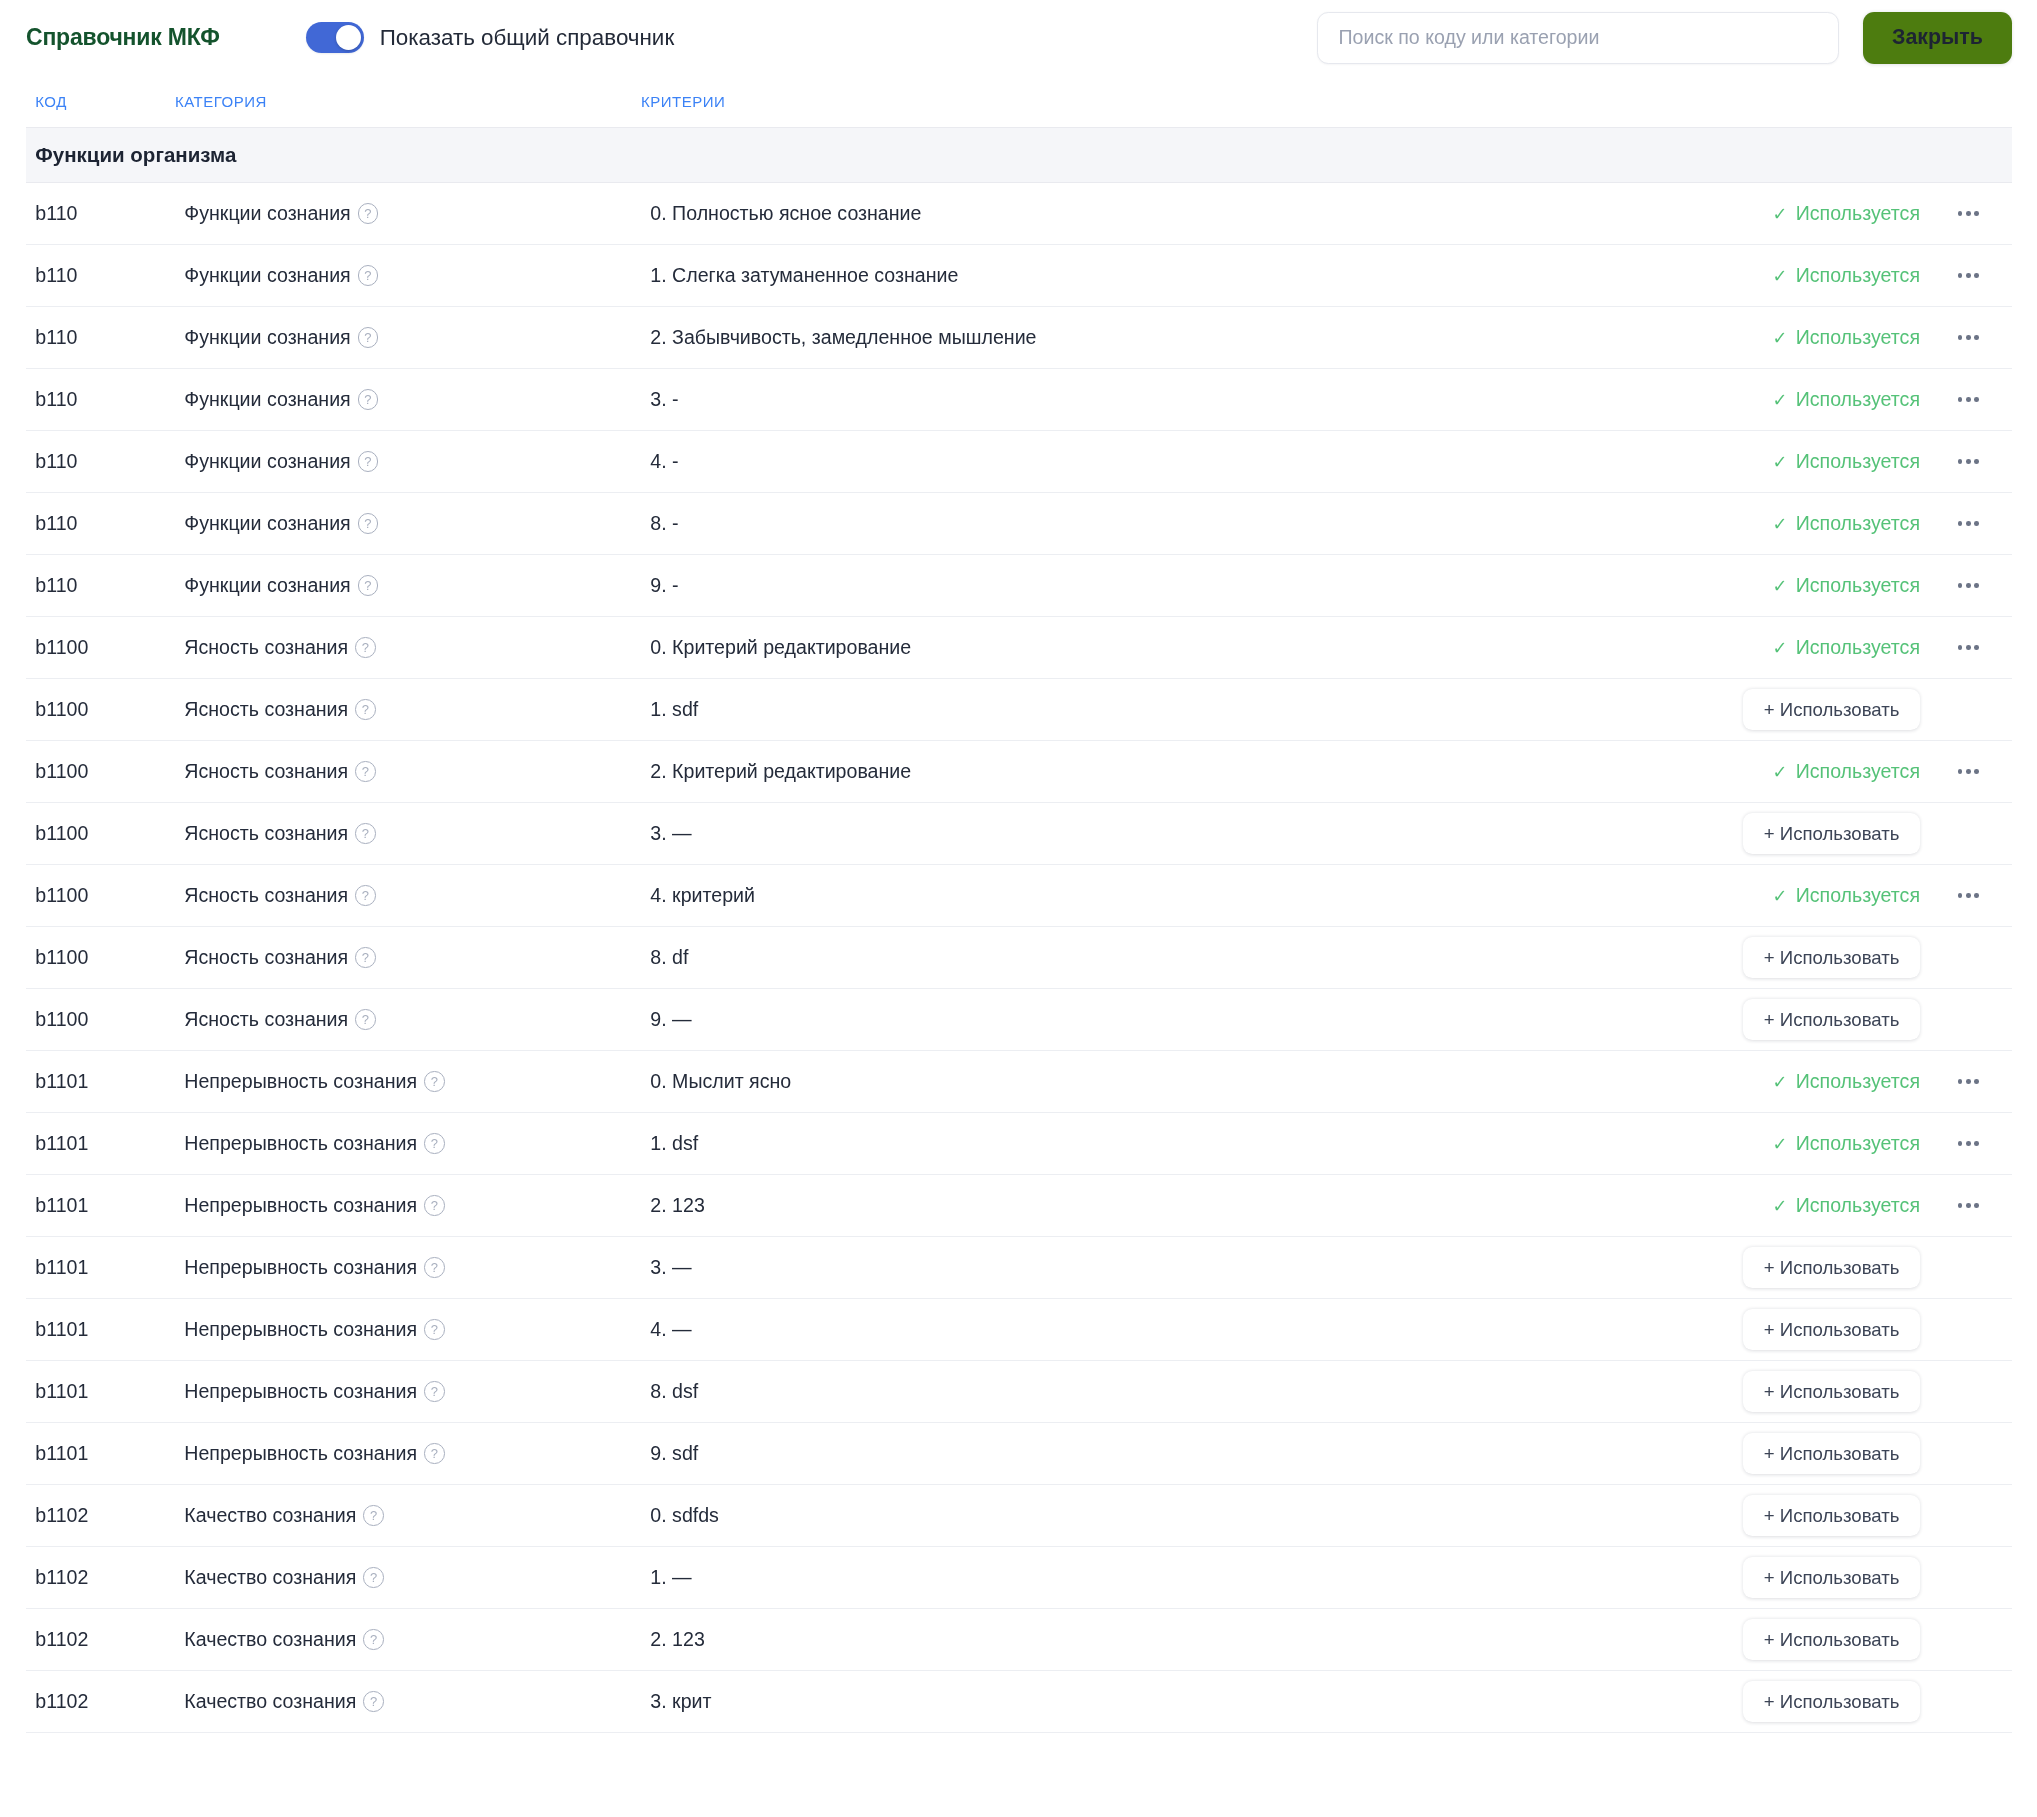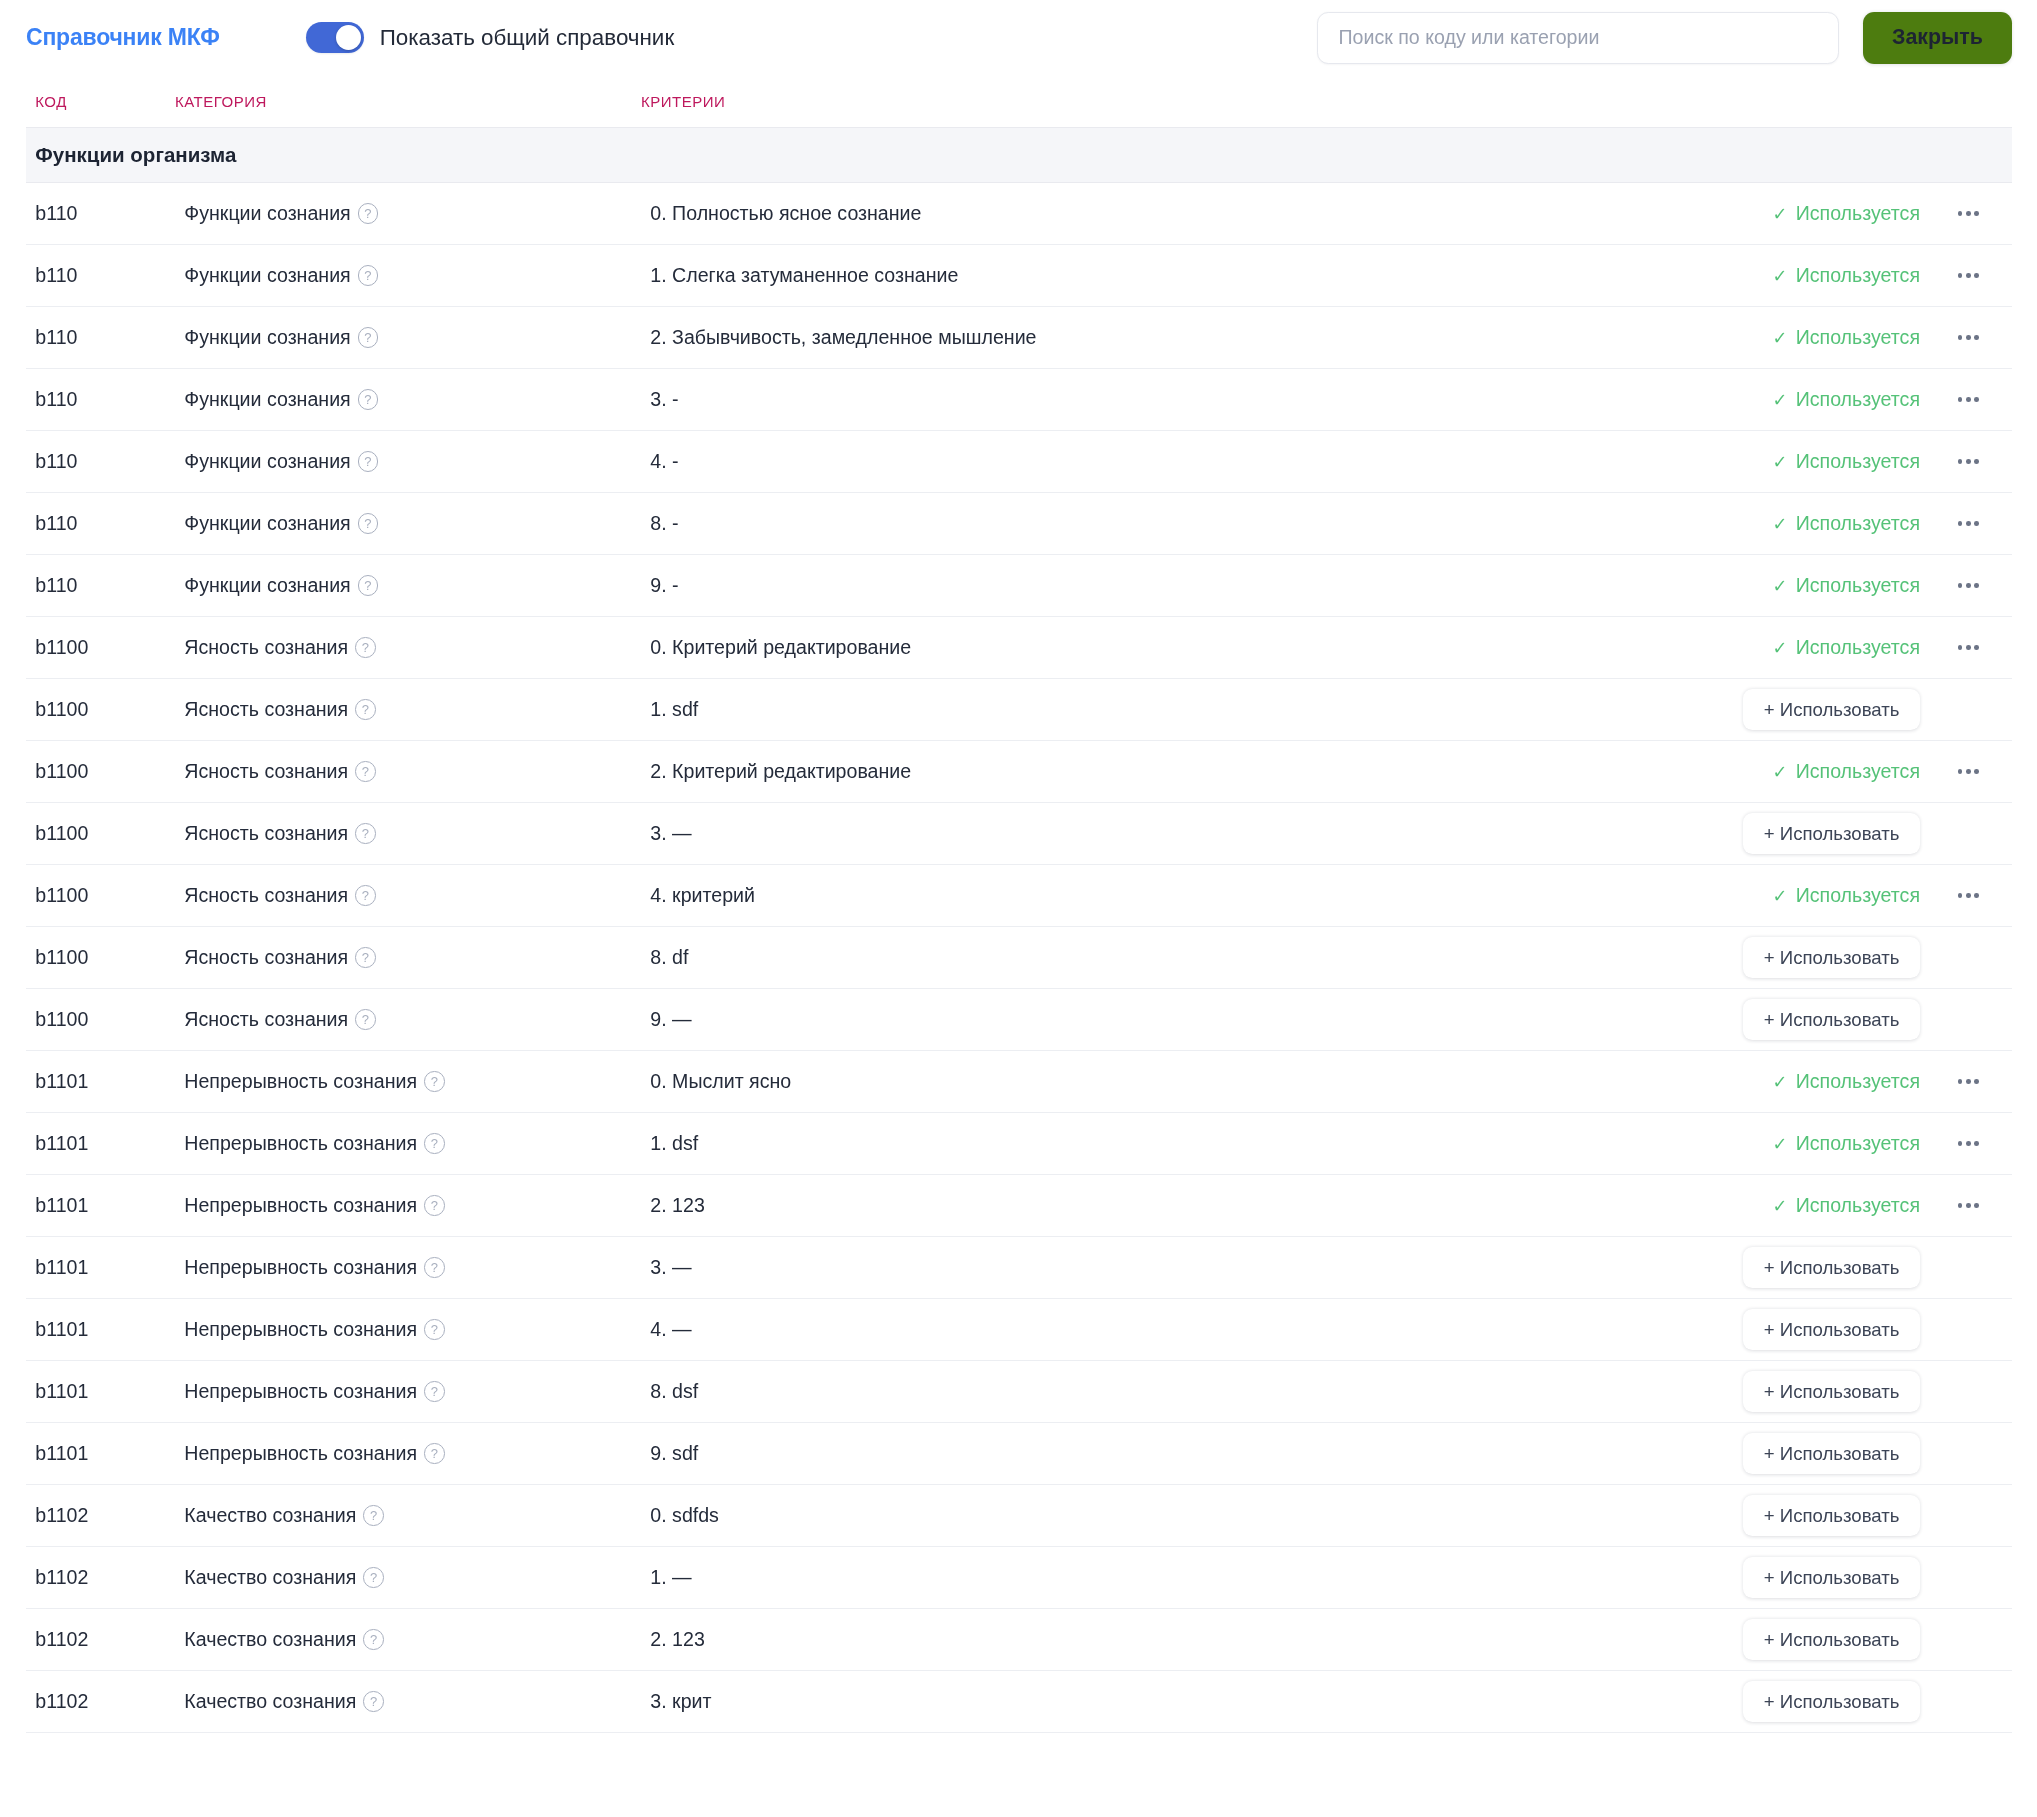--- a/index.html
+++ b/index.html
@@ -22,21 +22,21 @@
     position: relative;
     height: 75px;
     display: flex;
     align-items: center;
     padding: 0 26px 0 26px;
     background: #ffffff;
   }
   .app-title {
     font-size: 23px;
     font-weight: 700;
-    color: #3b82f6;
+    color: #14532d;
     letter-spacing: -0.2px;
     white-space: nowrap;
   }
   .toggle-wrap {
     display: flex;
     align-items: center;
     margin-left: 86px;
     gap: 16px;
   }
   .toggle {
@@ -110,21 +110,21 @@
   .thead {
     display: flex;
     align-items: center;
     height: 52px;
     padding: 0 26px;
     background: #ffffff;
   }
   .th {
     font-size: 15px;
     letter-spacing: 0.5px;
-    color: #be185d;
+    color: #3b82f6;
     text-transform: uppercase;
     font-weight: 400;
     white-space: nowrap;
   }
   .th.col-code { padding-left: 9.3px; }
   .th.col-cat  { padding-left: 0px; }
 
   .group-row {
     margin: 0 26px;
     height: 56px;

